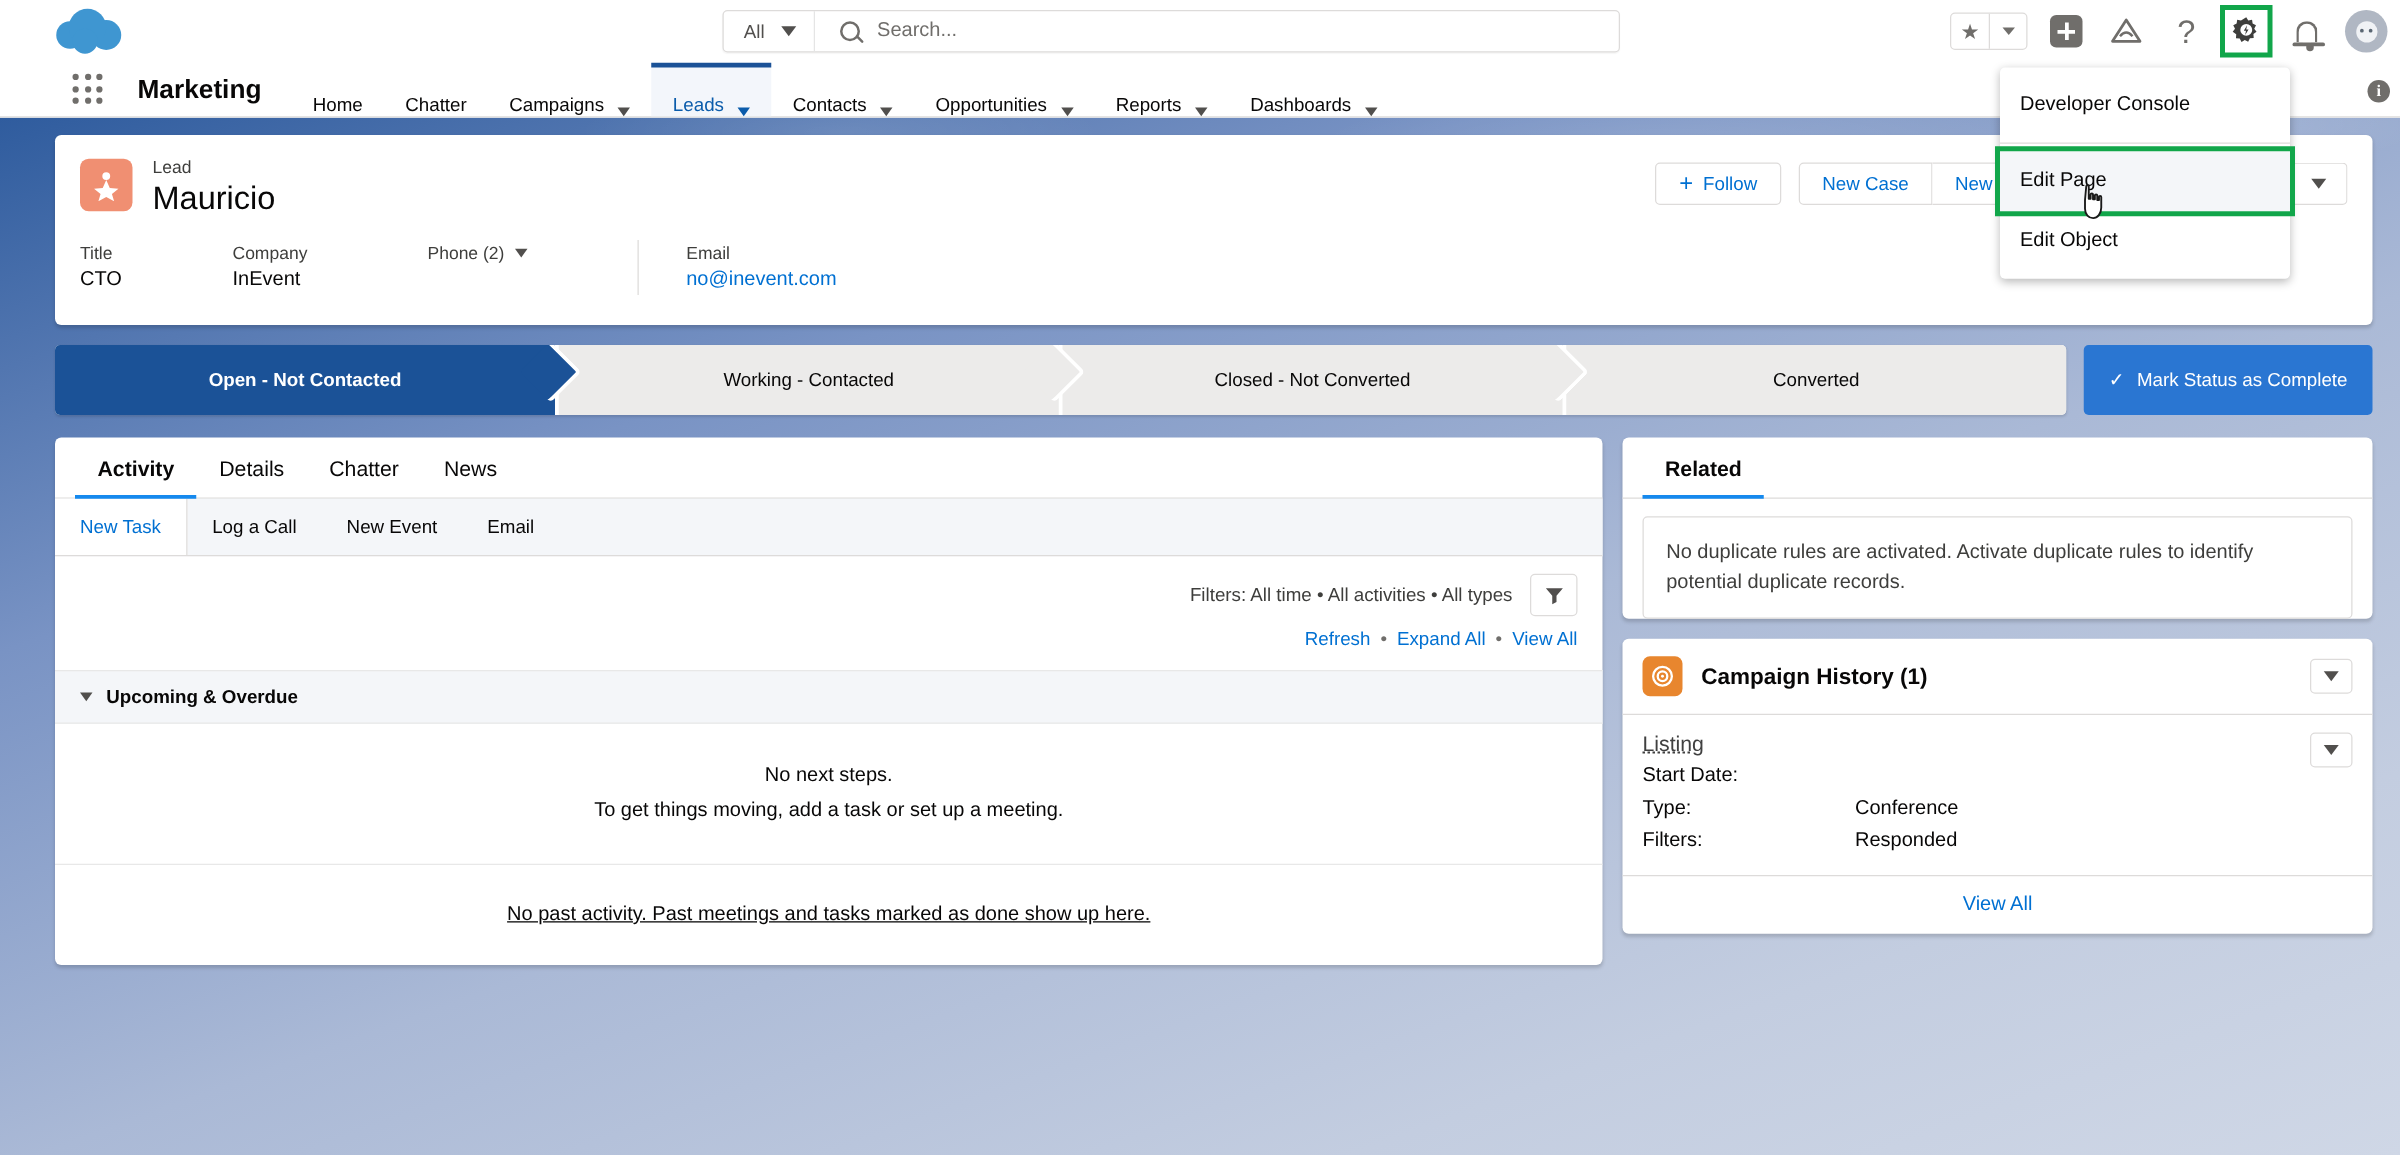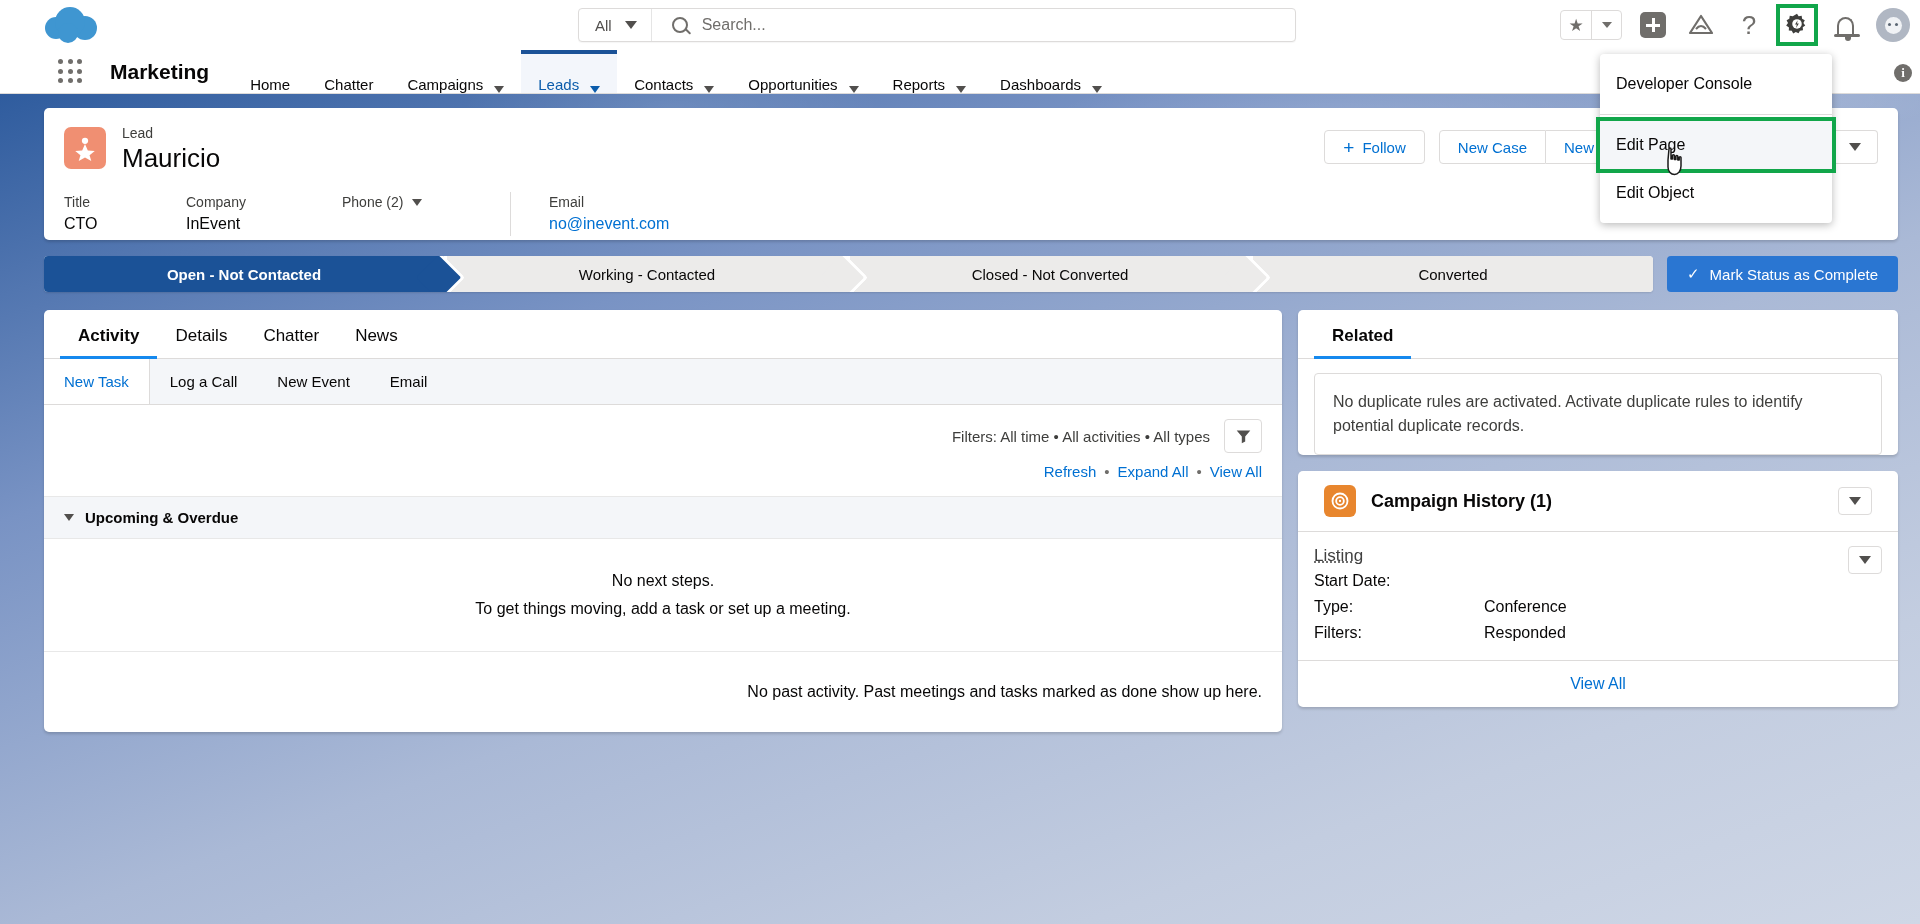--- a/index.html
+++ b/index.html
@@ -190,35 +190,35 @@
     height:34px;border:1px solid #dddbda;background:#fff;color:#0070d2;
     font-size:15px;padding:0 18px;border-radius:4px;cursor:pointer;
     display:flex;align-items:center;gap:8px;white-space:nowrap;
     font-family:"Liberation Sans",sans-serif;
   }
   .btn-group{display:flex;margin-left:14px;}
   .btn-group .btn-outline{border-radius:0;border-left-width:0;}
   .btn-group .btn-outline:first-child{border-radius:4px 0 0 4px;border-left-width:1px;}
   .btn-group .btn-outline:last-child{border-radius:0 4px 4px 0;}
   .btn-caret{width:46px;justify-content:center;padding:0;}
-  .rh-fields{display:flex;padding:18px 20px 4px 20px;gap:0;}
+  .rh-fields{display:flex;padding:18px 20px 24px 20px;gap:0;}
   .rh-field{min-width:0;padding-right:38px;position:relative;}
   .rh-field.f1{width:122px;}
   .rh-field.f2{width:156px;}
   .rh-field.f3{width:168px;}
   .rh-lbl{font-size:14px;color:#3e3e3c;line-height:20px;display:flex;align-items:center;gap:9px;}
   .rh-val{font-size:16px;color:#080707;line-height:24px;}
   .rh-val.link{color:#0070d2;}
   .rh-divider{width:1px;background:#dddbda;margin-right:38px;}
 
   
   .path-row{display:flex;align-items:stretch;margin-bottom:18px;gap:0;}
   .path{
     display:flex;flex:1;background:#fff;border-radius:4px;overflow:hidden;
-    box-shadow:0 1px 2px rgba(0,0,0,.12); height:36px;
+    box-shadow:0 1px 2px rgba(0,0,0,.12); height:56px;
   }
   .path-step{
     flex:1;display:flex;align-items:center;justify-content:center;
     font-size:15px;color:#080707;background:#ecebea;position:relative;
     cursor:pointer;margin-right:3px;
   }
   .path-step:last-child{margin-right:0;}
   .path-step::after{
     content:"";position:absolute;right:-14px;top:4px;width:32px;height:32px;
     background:inherit;transform:rotate(45deg);border-radius:4px;z-index:2;
@@ -287,38 +287,38 @@
     background:#f4f6f9;border-top:1px solid #e8e8e8;border-bottom:1px solid #e8e8e8;
     padding:12px 20px;display:flex;align-items:center;gap:11px;
     font-size:15px;font-weight:bold;color:#080707;cursor:pointer;
   }
   .chev-dn-sm{
     width:0;height:0;border-left:5px solid transparent;border-right:5px solid transparent;
     border-top:7px solid #514f4d;
   }
   .empty-block{padding:28px 20px;text-align:center;border-bottom:1px solid #e8e8e8;}
   .empty-line{font-size:16px;color:#080707;line-height:28px;}
-  .empty-block2{padding:26px 20px;text-align:right;}
+  .empty-block2{padding:26px 20px;text-align:center;text-decoration:underline;}
 
   
   .rel-tabs{display:flex;border-bottom:1px solid #dddbda;padding:0 16px;}
   .dup-card{
     margin:14px 16px 16px 16px;border:1px solid #dddbda;border-radius:4px;
     padding:16px 18px;
   }
   .dup-head{display:flex;align-items:center;gap:15px;margin-bottom:14px;}
   .dup-icon{
     width:30px;height:30px;border-radius:4px;background:#e5cf78;flex:none;
     display:flex;align-items:center;justify-content:center;
   }
   .dup-title{font-size:17px;font-weight:bold;color:#080707;}
   .dup-body{font-size:16px;color:#3e3e3c;line-height:24px;}
 
   .camp-head{
-    display:flex;align-items:center;gap:15px;padding:14px 26px;
+    display:flex;align-items:center;gap:15px;padding:14px 16px;
     border-bottom:1px solid #dddbda;
   }
   .camp-icon{
     width:32px;height:32px;border-radius:6px;background:#e8862e;flex:none;
     display:flex;align-items:center;justify-content:center;
   }
   .camp-title{font-size:18px;font-weight:bold;color:#080707;}
   .camp-caret{
     margin-left:auto;width:34px;height:28px;border:1px solid #dddbda;border-radius:4px;
     display:flex;align-items:center;justify-content:center;cursor:pointer;background:#fff;

